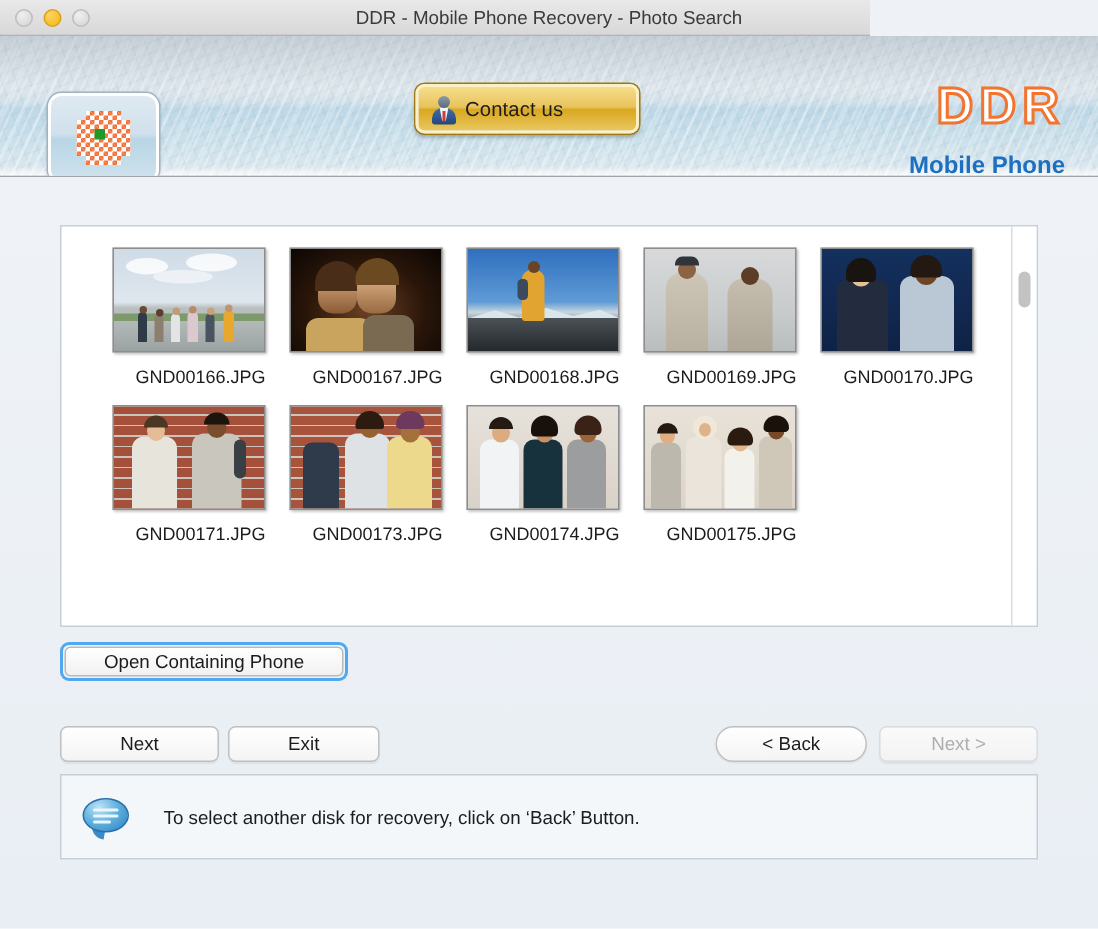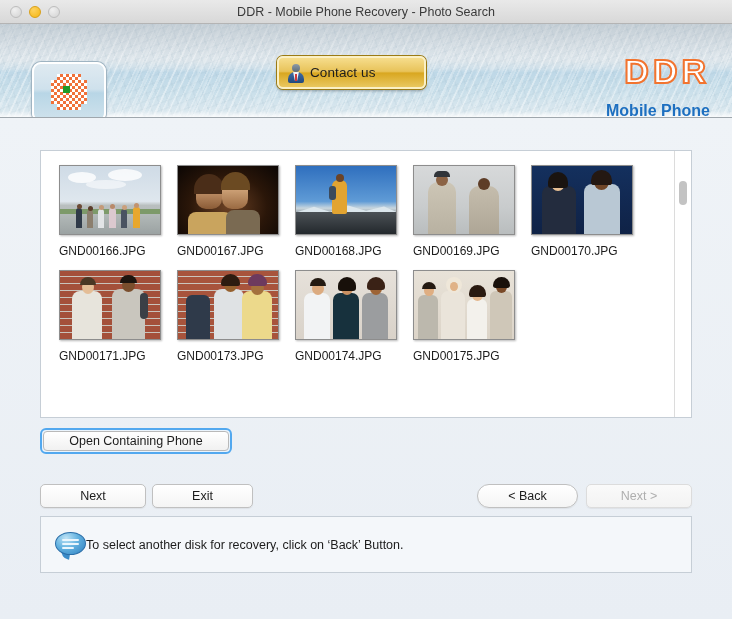--- a/index.html
+++ b/index.html
@@ -10,21 +10,21 @@
     -webkit-font-smoothing:antialiased;
   }
   .app{
     position:relative;width:732px;height:619px;
     background:#eef2f6;
     box-sizing:border-box;
   }
 
   
   .titlebar{
-    position:absolute;left:0;top:0;width:732px;height:24px;
+    position:absolute;left:0;top:0;width:580px;height:24px;
     background:linear-gradient(#e9e9e9,#d8d8d8);
     border-bottom:1px solid #b4b4b4;
     box-sizing:border-box;
   }
   .tb-dots{position:absolute;left:10px;top:6px;display:flex;gap:7px;}
   .dot{width:12px;height:12px;border-radius:50%;box-sizing:border-box;}
   .dot.gray{background:radial-gradient(circle at 35% 30%,#f0f0f0,#d2d2d2);border:1px solid #bdbdbd;}
   .dot.amber{background:radial-gradient(circle at 35% 30%,#fdd25f,#f5b612);border:1px solid #d9a018;}
   .tb-title{
     position:absolute;left:0;top:0;width:732px;height:24px;
@@ -123,21 +123,21 @@
     background:#ffffff;border:1px solid #c6ced6;
     box-sizing:border-box;overflow:hidden;
   }
   .thumb-grid{
     position:absolute;left:0;top:0;width:634px;height:268px;
     padding:14px 0 0 18px;box-sizing:border-box;
     display:flex;flex-wrap:wrap;align-content:flex-start;
   }
   .thumb{
     width:118px;margin-right:0px;margin-bottom:12px;
-    display:flex;flex-direction:column;align-items:flex-start;
+    display:flex;flex-direction:column;align-items:flex-end;
     cursor:default;
   }
   .thumb-img{
     width:100px;height:68px;border:1px solid #8d8d8d;
     box-shadow:1px 1px 2px rgba(0,0,0,.28);
     position:relative;overflow:hidden;background:#ccc;
   }
   .thumb-name{margin-top:9px;font-size:12px;color:#1c1c1c;white-space:nowrap;}
 
   
@@ -221,21 +221,21 @@
     background:linear-gradient(180deg,#fafafa,#f3f3f3);cursor:default;}
   .btn-help{left:40px;top:366px;width:106px;}
   .btn-exit{left:152px;top:366px;width:101px;}
   .btn-back{left:477px;top:366px;width:101px;border-radius:12px;}
   .btn-next{left:586px;top:366px;width:106px;}
 
   
   .status{
     position:absolute;left:40px;top:398px;width:652px;height:57px;
     background:#f4f7fa;border:1px solid #c6ced6;box-sizing:border-box;
-    display:flex;align-items:center;padding-left:14px;gap:0;
+    display:flex;align-items:center;padding-left:14px;gap:23px;
   }
   .bubble{position:relative;width:31px;height:26px;flex:0 0 auto;}
   .bubble-body{position:absolute;left:0;top:0;width:31px;height:23px;border-radius:50%;
     background:radial-gradient(ellipse at 35% 25%,#bfe3f5 0%,#63b2e0 45%,#2d7fc0 100%);
     border:1px solid #2a6ea8;box-sizing:border-box;}
   .bubble-tail{position:absolute;left:6px;top:17px;width:9px;height:10px;
     background:#3a8bc8;border-radius:0 0 0 8px;transform:rotate(10deg);}
   .bline{position:absolute;left:7px;height:2px;background:#eaf6fd;border-radius:1px;}
   .bl1{top:7px;width:17px;}
   .bl2{top:11px;width:17px;}

